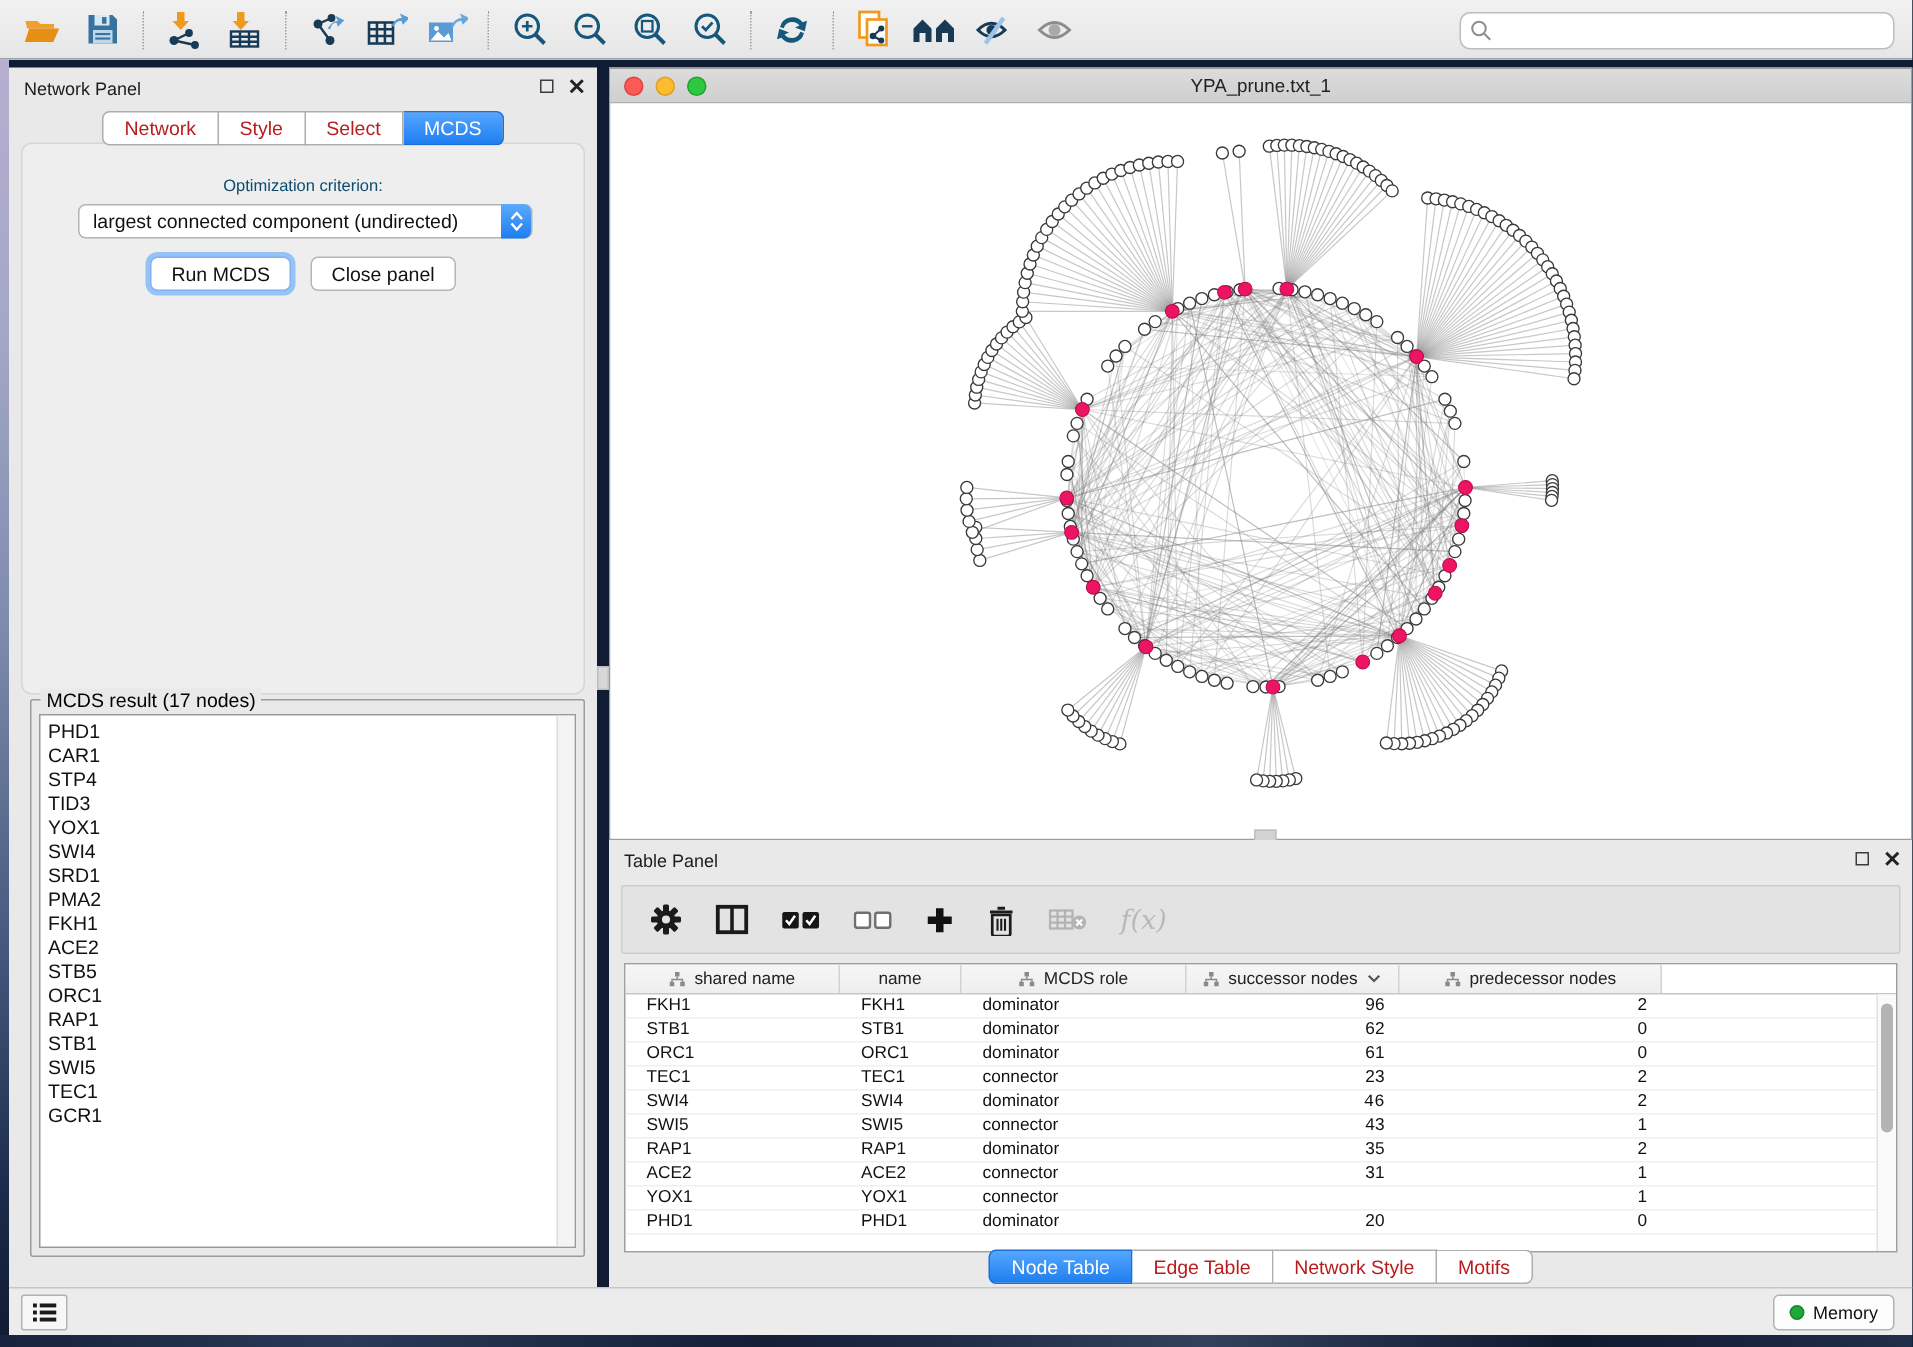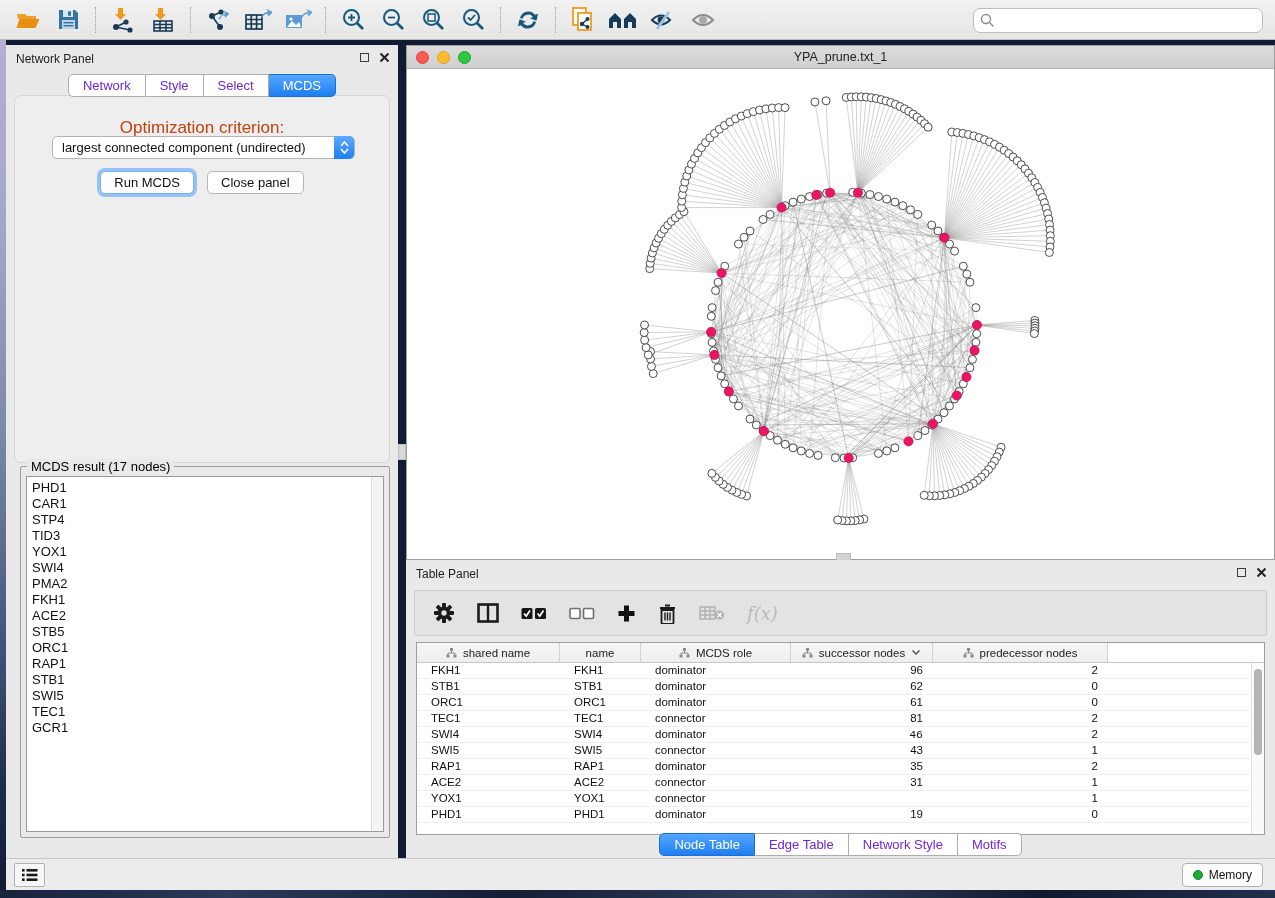--- a/index.html
+++ b/index.html
@@ -25,28 +25,28 @@
 
   
   #control-panel { position:absolute; left:6px; top:45px; width:392px; height:813px; background:#e9e9e9; }
   .panel-title { font-size:12px; color:#1c1c1c; padding:7px 0 0 10px; }
   .panel-winbtns { position:absolute; right:8px; top:7px; display:flex; gap:10px; align-items:center; }
   .float-box { width:9px; height:9px; border:1.5px solid #3c3c3c; background:transparent; }
 
   #cp-tabs { position:absolute; left:0; top:29px; width:100%; display:flex; justify-content:center; z-index:3; }
   .seg { display:flex; }
   .seg .seg-item { background:#fff; border:1px solid #adadad; border-left:none; padding:3px 14px;
-     font-size:13px; color:#6d28d9; line-height:15px; }
+     font-size:13px; color:#b91c1c; line-height:15px; }
   .seg .seg-item:first-child { border-left:1px solid #adadad; border-radius:5px 0 0 5px; }
   .seg .seg-item:last-child { border-radius:0 5px 5px 0; }
   .seg .seg-item.sel { background:linear-gradient(#55a7fe,#1e7ef0); border-color:#1b6fd4; color:#fff; }
 
   #cp-inner { position:absolute; left:8px; top:50px; width:376px; height:368px;
     background:#eeeeee; border:1px solid #d6d6d6; border-radius:7px; }
-  #opt-label { text-align:center; margin-top:22px; font-size:17px; color:#c2410c; }
+  #opt-label { text-align:center; margin-top:22px; font-size:11px; color:#0c4a6e; }
   #criterion { position:absolute; left:37px; top:40px; width:303px; height:23px; background:#fff;
     border:1px solid #b3b3b3; border-radius:5px; font-size:13px; color:#111; line-height:21px; padding-left:9px; }
   #criterion .stepper { position:absolute; right:0; top:-1px; width:20px; height:23px; border-radius:0 5px 5px 0;
     background:linear-gradient(#5caafc,#1e7ef0); display:flex; flex-direction:column; align-items:center; justify-content:center; gap:1px; }
   #cp-buttons { position:absolute; left:0; top:75px; width:100%; display:flex; justify-content:center; gap:13px; }
   .mac-btn { background:#fff; border:1px solid #b5b5b5; border-radius:5px; height:23px;
     font-size:13px; color:#111; padding:0 13px; font-family:"Liberation Sans",sans-serif; }
   .mac-btn.focused { box-shadow:0 0 0 3px rgba(77,160,252,.55); border-color:#7eb3ef; }
 
   #mcds-fieldset { position:absolute; left:14px; top:421px; width:370px; height:372px;
@@ -287,20 +287,21 @@
     <div id="mcds-fieldset">
       <div id="mcds-legend">MCDS result (17 nodes)</div>
       <div id="mcds-list">
         <div id="mcds-items">
             <div>PHD1</div>
             <div>CAR1</div>
             <div>STP4</div>
             <div>TID3</div>
             <div>YOX1</div>
             <div>SWI4</div>
+            <div>SRD1</div>
             <div>PMA2</div>
             <div>FKH1</div>
             <div>ACE2</div>
             <div>STB5</div>
             <div>ORC1</div>
             <div>RAP1</div>
             <div>STB1</div>
             <div>SWI5</div>
             <div>TEC1</div>
             <div>GCR1</div>
@@ -1201,21 +1202,21 @@
             <div class="nt-cell l" style="width: 143px;">ORC1</div>
             <div class="nt-cell l" style="width: 81px;">ORC1</div>
             <div class="nt-cell l" style="width: 150px;">dominator</div>
             <div class="nt-cell r" style="width: 142px;">61</div>
             <div class="nt-cell r" style="width: 175px;">0</div>
           </div>
           <div class="nt-row">
             <div class="nt-cell l" style="width: 143px;">TEC1</div>
             <div class="nt-cell l" style="width: 81px;">TEC1</div>
             <div class="nt-cell l" style="width: 150px;">connector</div>
-            <div class="nt-cell r" style="width: 142px;">81</div>
+            <div class="nt-cell r" style="width: 142px;">23</div>
             <div class="nt-cell r" style="width: 175px;">2</div>
           </div>
           <div class="nt-row">
             <div class="nt-cell l" style="width: 143px;">SWI4</div>
             <div class="nt-cell l" style="width: 81px;">SWI4</div>
             <div class="nt-cell l" style="width: 150px;">dominator</div>
             <div class="nt-cell r" style="width: 142px; font-family: Liberation Mono, monospace;">46</div>
             <div class="nt-cell r" style="width: 175px;">2</div>
           </div>
           <div class="nt-row">
@@ -1243,21 +1244,21 @@
             <div class="nt-cell l" style="width: 143px;">YOX1</div>
             <div class="nt-cell l" style="width: 81px;">YOX1</div>
             <div class="nt-cell l" style="width: 150px;">connector</div>
             <div class="nt-cell r" style="width: 142px; margin-top: 14px;">29</div>
             <div class="nt-cell r" style="width: 175px;">1</div>
           </div>
           <div class="nt-row">
             <div class="nt-cell l" style="width: 143px;">PHD1</div>
             <div class="nt-cell l" style="width: 81px;">PHD1</div>
             <div class="nt-cell l" style="width: 150px;">dominator</div>
-            <div class="nt-cell r" style="width: 142px;">19</div>
+            <div class="nt-cell r" style="width: 142px;">20</div>
             <div class="nt-cell r" style="width: 175px;">0</div>
           </div>
         </div>
       <div id="nt-scroll">
         <div id="nt-thumb"></div>
       </div>
     </div>
 
     <div id="tp-tabs">
         <div class="seg" id="tp-seg">

